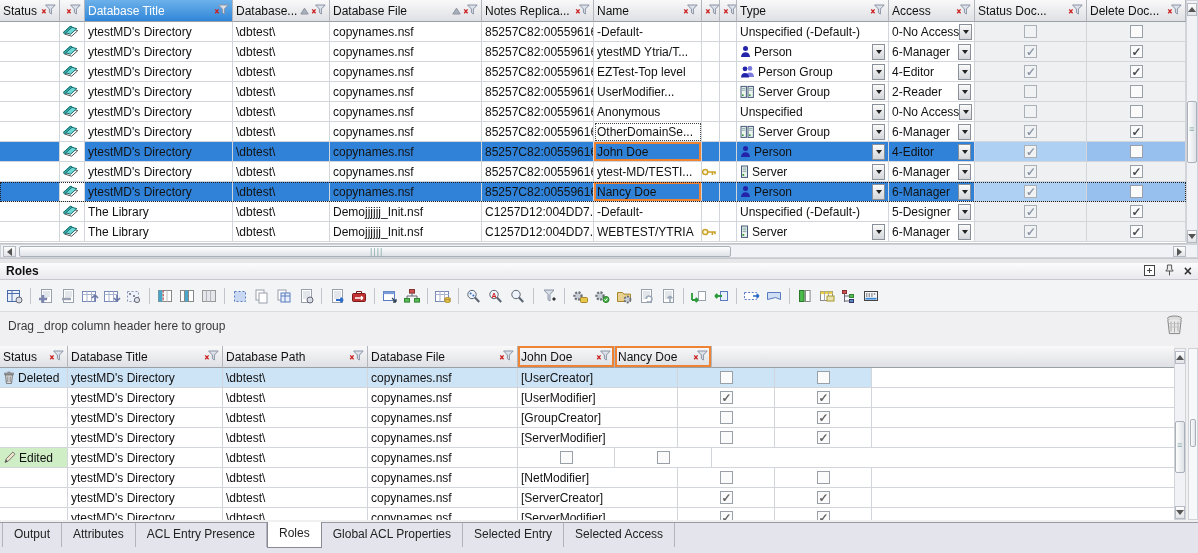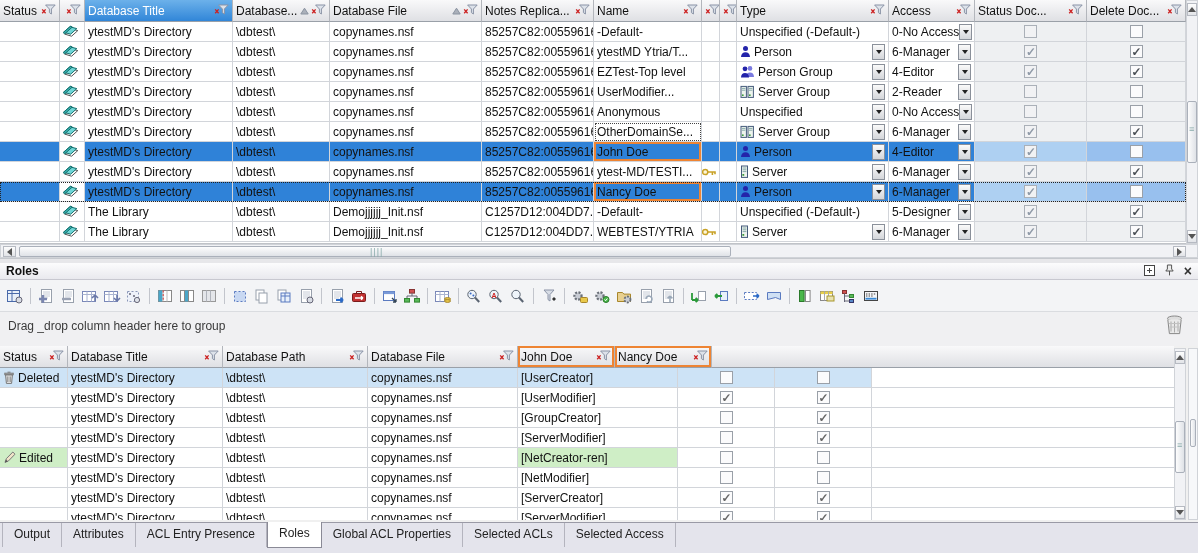--- a/index.html
+++ b/index.html
@@ -1301,23 +1301,20 @@
         </div>
         <div class="cell" style="width: 155px;">
           <span>ytestMD's Directory</span>
         </div>
         <div class="cell" style="width: 145px;">
           <span>\dbtest\</span>
         </div>
         <div class="cell" style="width: 150px;">
           <span>copynames.nsf</span>
         </div>
-        <div class="cell greenc" style="width: 160px;">
-          <span>[NetCreator-ren]</span>
-        </div>
         <div class="cell ctr" style="width: 97px;">
           <span class="cb b"></span>
         </div>
         <div class="cell ctr" style="width: 97px;">
           <span class="cb b"></span>
         </div>
         <div class="cell fill"></div>
       </div>
       <div class="row">
         <div class="cell" style="width: 68px;"></div>
@@ -1401,16 +1398,16 @@
   <div class="sb" style="left:1188px;top:348px;width:10px;height:172px;background:#f7f8fa;">
     <div class="thumb" style="left:1px;top:70px;width:6px;height:28px;"></div>
   </div>
 
   <div class="tabbar" id="tabbar">
       <div class="tab first">Output</div>
       <div class="tab">Attributes</div>
       <div class="tab">ACL Entry Presence</div>
       <div class="tab active">Roles</div>
       <div class="tab">Global ACL Properties</div>
-      <div class="tab">Selected ACLs</div>
+      <div class="tab">Selected Entry</div>
       <div class="tab">Selected Access</div>
     </div>
 </div>
 
 </body></html>

